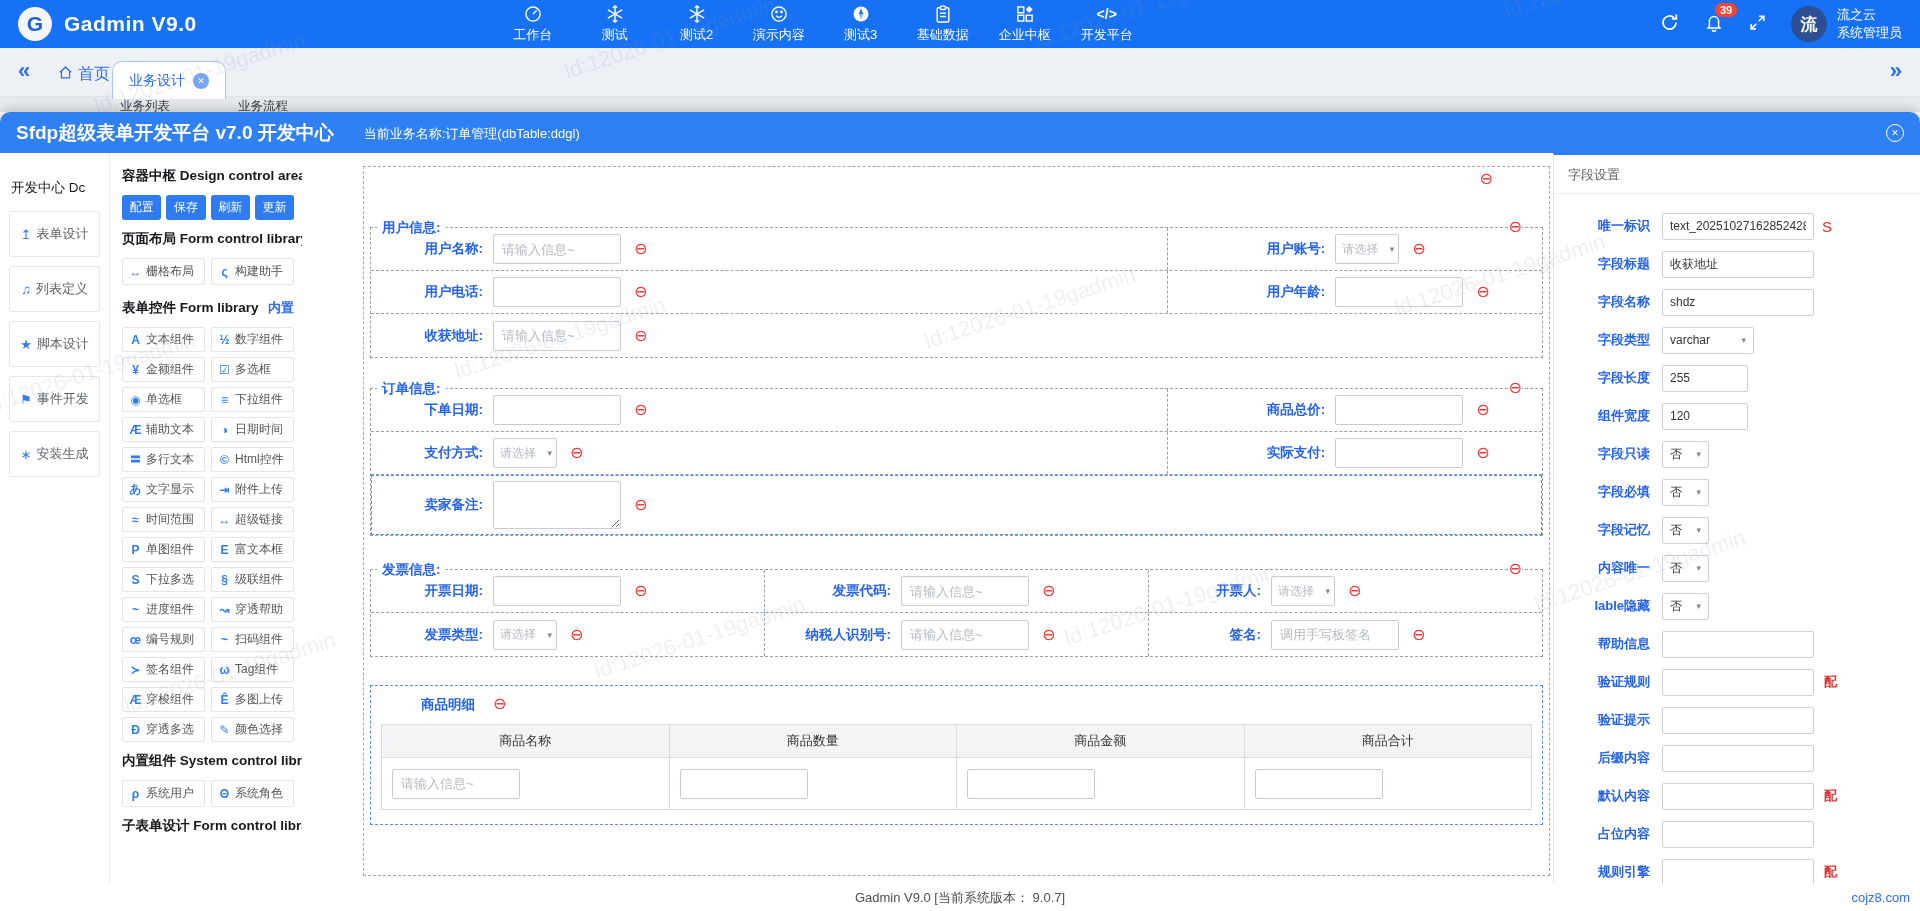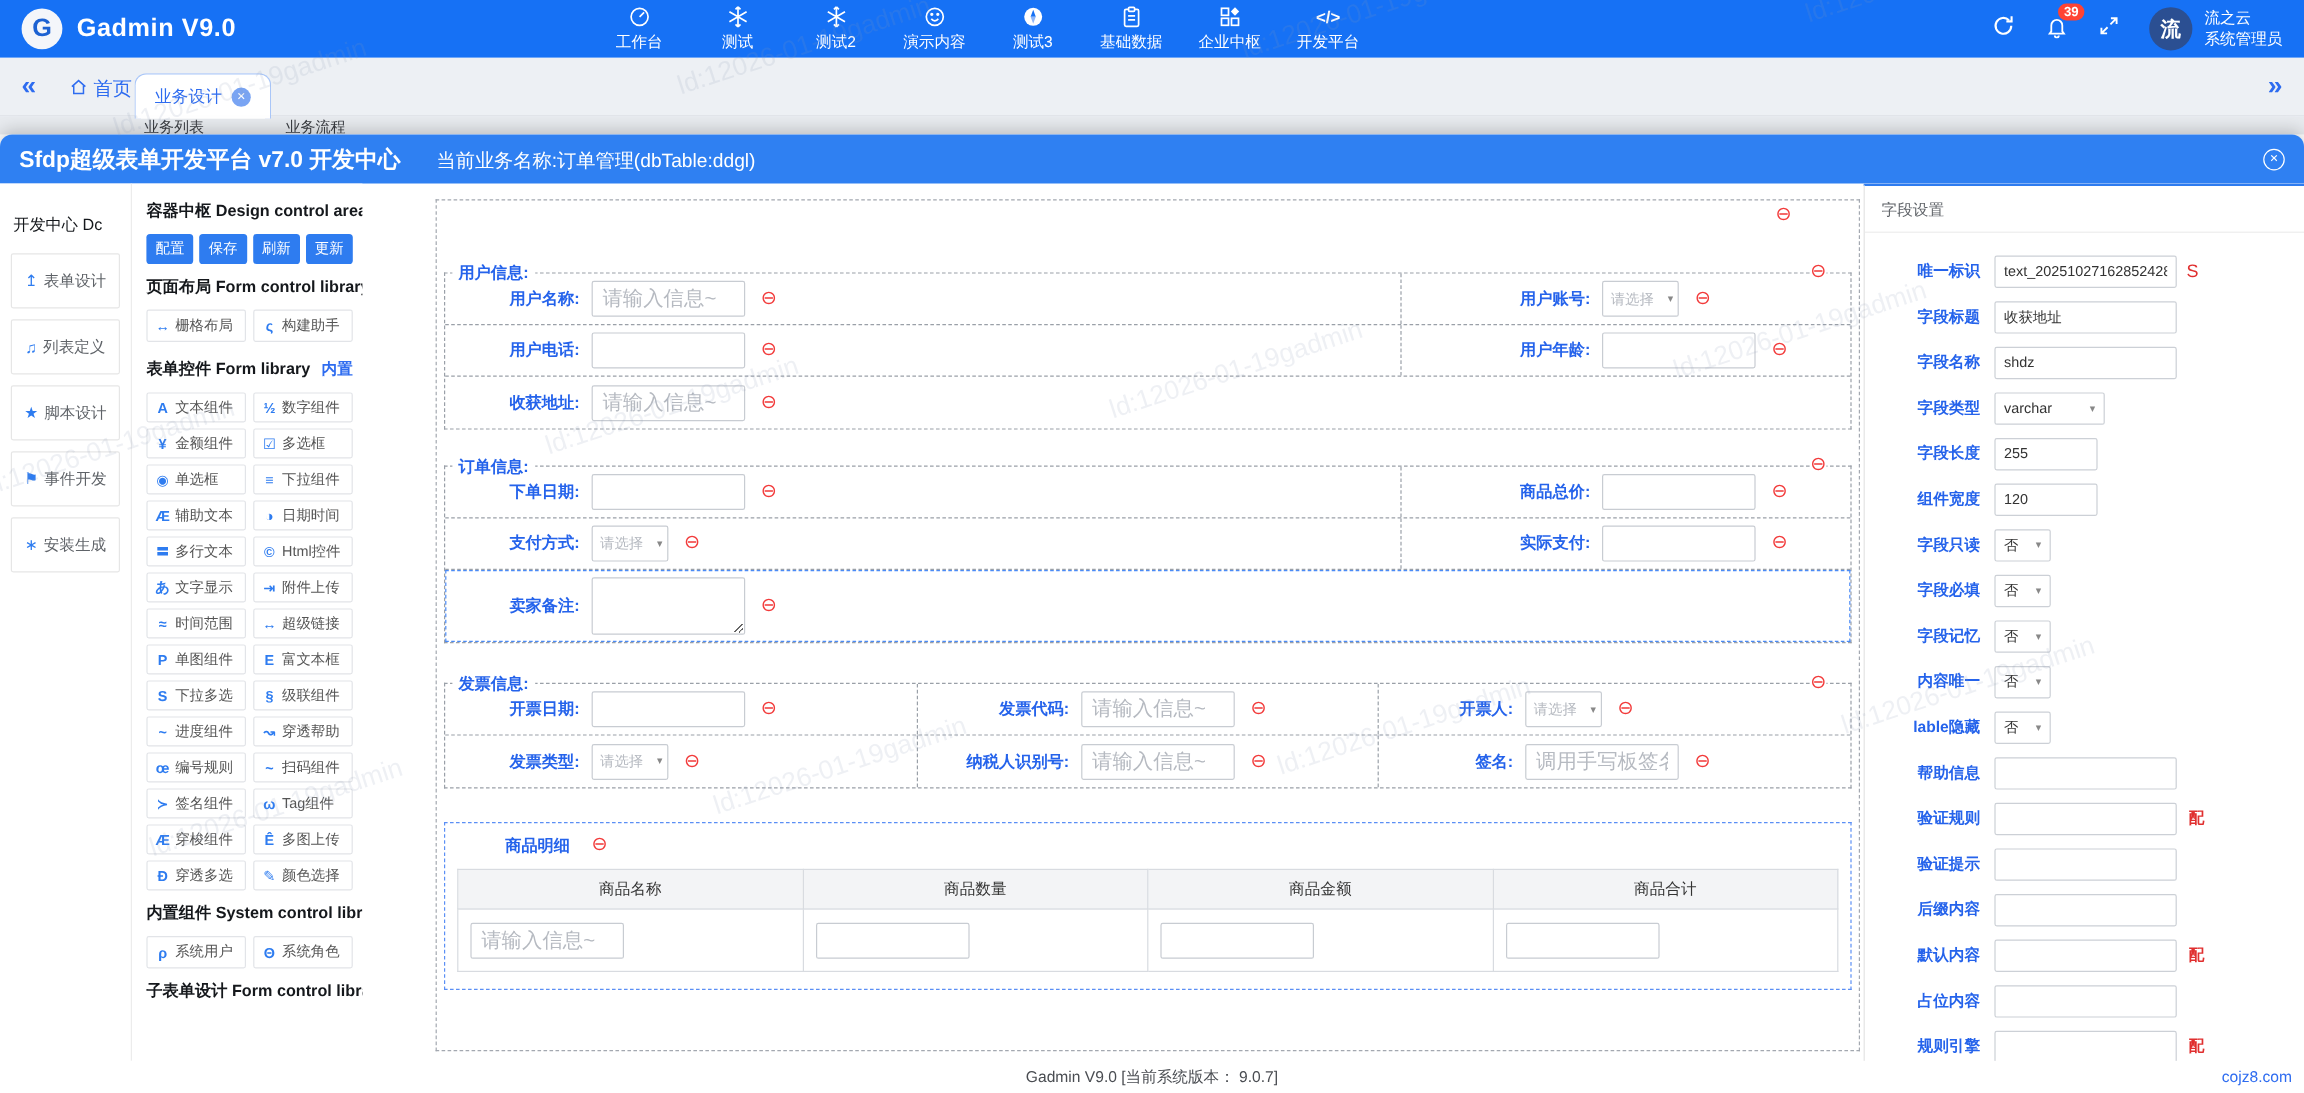--- a/index.html
+++ b/index.html
@@ -25,21 +25,21 @@
   .home-tab{position:absolute;left:58px;top:16px;display:flex;align-items:center;gap:5px;color:#2e6cf0;font-size:16px;cursor:pointer}
   .active-tab{position:absolute;left:112px;top:13px;width:114px;height:38px;background:#fff;border:1px solid #a9c6f8;border-bottom:none;border-radius:10px 10px 0 0;display:flex;align-items:center;justify-content:center;gap:8px;color:#2e6cf0;font-size:14px;cursor:pointer;z-index:5}
   .tab-close{width:16px;height:16px;border-radius:50%;background:#79a4f3;color:#fff;font-size:9px;display:flex;align-items:center;justify-content:center;cursor:pointer}
   .subtabs{position:absolute;top:97px;left:0;right:0;height:15px;background:#e7eaee;overflow:hidden;z-index:3}
   .subtabs span{position:absolute;top:1px;font-size:12.5px;color:#3a3d42}
   .subtab-1{left:120px}.subtab-2{left:238px}
   
   .modal{position:absolute;top:112px;left:0;right:0;bottom:0;background:#fff;border-radius:10px 10px 0 0;box-shadow:0 -3px 12px rgba(0,0,0,.18);z-index:6}
   .modal-head{height:41px;background:#2f80f2;border-radius:10px 10px 0 0;display:flex;align-items:center;color:#fff;padding:0 16px}
   .modal-title{font-size:19px;font-weight:bold}
-  .modal-sub{font-size:16px;margin-left:30px;margin-top:3px}
+  .modal-sub{font-size:13px;margin-left:30px;margin-top:3px}
   .modal-close{margin-left:auto;width:18px;height:18px;border:1.5px solid #fff;border-radius:50%;display:flex;align-items:center;justify-content:center;font-size:9px;cursor:pointer}
   
   .dc{position:absolute;top:41px;left:0;width:110px;bottom:27px;border-right:1px solid #ececec;padding:14px 9px 0 9px;background:#fff}
   .dc-title{font-size:13.5px;font-weight:normal;color:#15181c;margin:12px 0 14px 2px;white-space:nowrap}
   .dev-btn{height:46px;border:1px solid #e6e6e6;border-radius:2px;background:#fff;display:flex;align-items:center;justify-content:center;gap:5px;font-size:13px;color:#5f6368;margin-bottom:9px;cursor:pointer;white-space:nowrap}
   .dev-ico{color:#2e7cf0;font-size:13px}
   
   .lib{position:absolute;top:41px;left:110px;width:192px;bottom:27px;padding:8px 8px 0 12px;background:#fff;overflow:hidden}
   .lib-head{font-size:13.5px;color:#15181c;font-weight:bold;margin:10px 0 10px;white-space:nowrap}
   .lib-head.first{margin-top:6px}
@@ -66,21 +66,21 @@
   .srow.selected{outline:1px dashed #4b8bf5;outline-offset:-1px}
   .rowminus{position:absolute;right:-34px;top:50%;transform:translateY(-50%);color:#2e7cf0;font-size:16px;line-height:1;cursor:pointer}
   .cell{display:flex;align-items:center;position:relative}
   .c68{flex:0 0 68%;padding-left:40px}
   .c32{flex:1;border-left:1px dashed #9aa0a8;padding-left:85px}
   .c33{flex:1;padding-left:40px}
   .c33 + .c33{border-left:1px dashed #9aa0a8}
   .c33.mid{padding-left:30px}
   .flabel{min-width:72px;text-align:right;color:#2563eb;font-weight:bold;font-size:13.5px;margin-right:10px;white-space:nowrap}
   .flabel.w96{min-width:96px}
-  .ipt{width:128px;height:30px;border:1px solid #c8ccd2;border-radius:2px;padding:0 8px;font-size:17px;color:#333;outline:none;background:#fff}
+  .ipt{width:128px;height:30px;border:1px solid #c8ccd2;border-radius:2px;padding:0 8px;font-size:13px;color:#333;outline:none;background:#fff}
   .ipt::placeholder{color:#b6bac1}
   .txa{width:128px;height:48px;border:1px solid #c8ccd2;border-radius:2px;padding:4px 8px;font-size:13px;resize:both;outline:none;margin:6px 0}
   .sel{width:64px;height:30px;border:1px solid #c8ccd2;border-radius:2px;background:#fff;display:flex;align-items:center;padding:0 4px 0 6px;cursor:pointer}
   .sel-txt{font-size:12px;color:#b6bac1;white-space:nowrap;overflow:hidden;flex:1}
   .caret{font-size:9px;color:#888;margin-left:2px}
   .minus{font-size:16px;line-height:1;margin-left:13px;cursor:pointer}
   .red{color:#f23b3b}
   
   .detail{position:relative;margin:28px 6px 0;border:1px dashed #5b8ff5;padding:8px 10px 14px}
   .dhead{display:flex;gap:18px;margin:2px 0 10px 40px}

